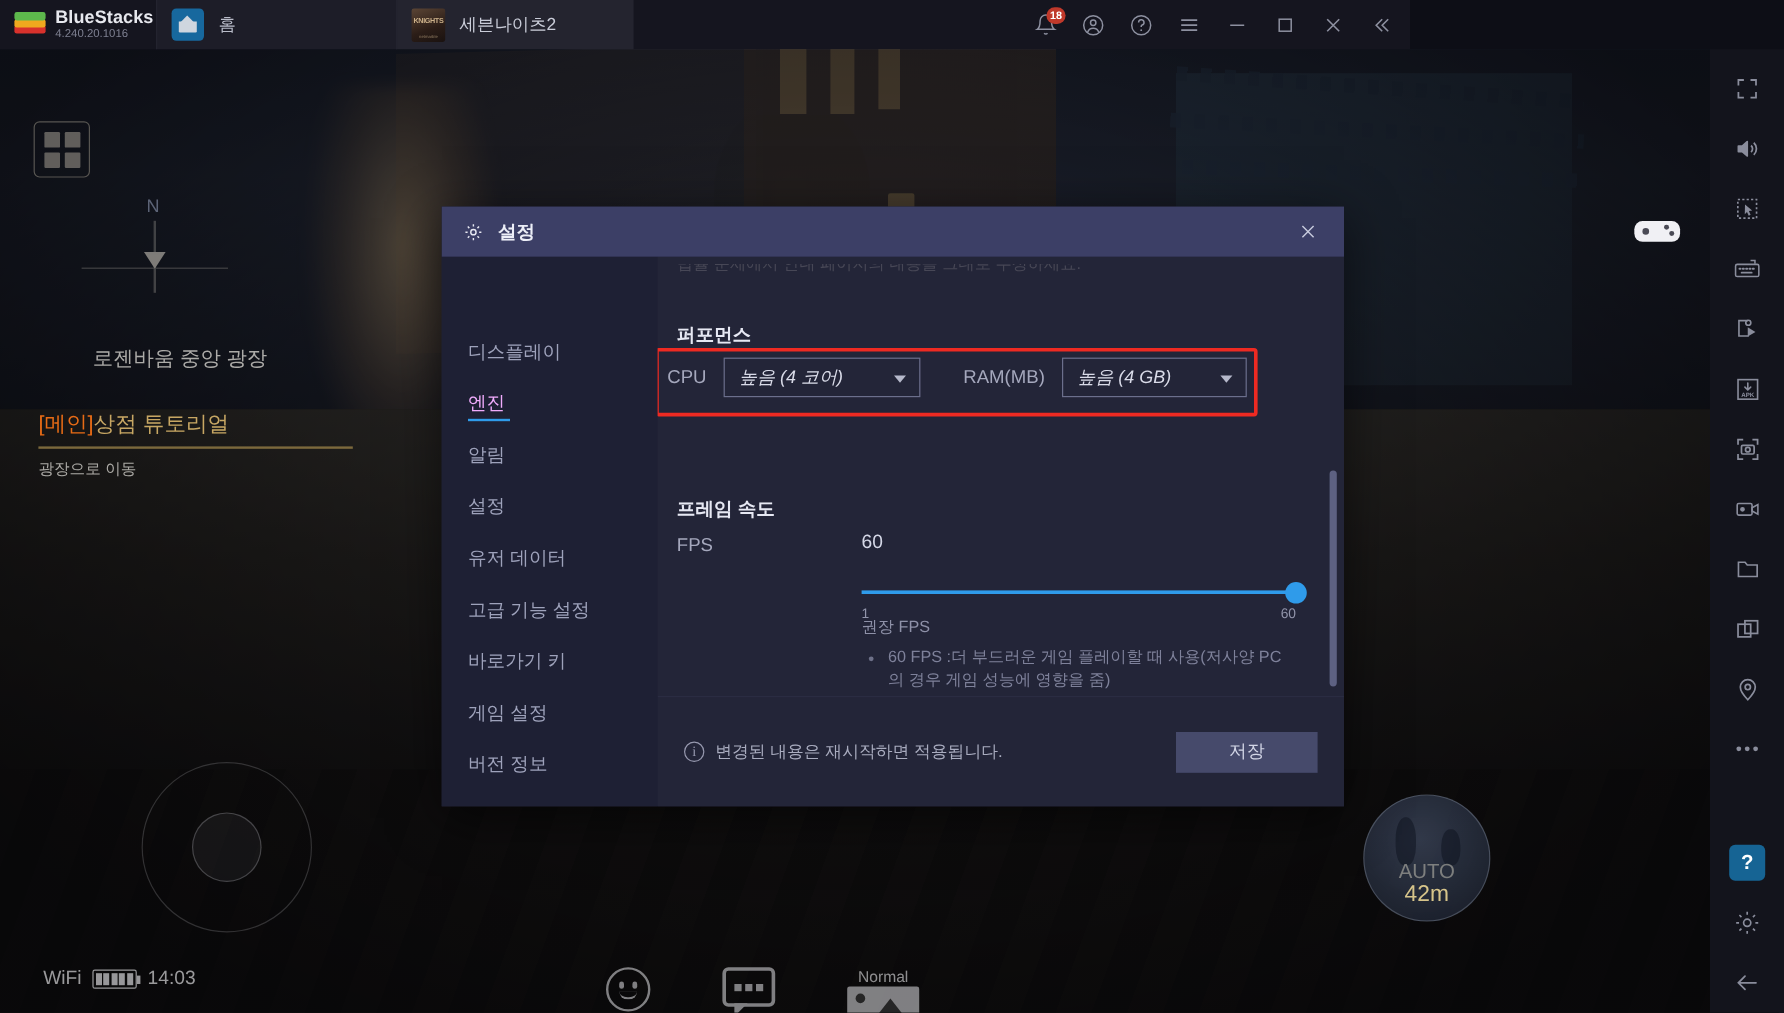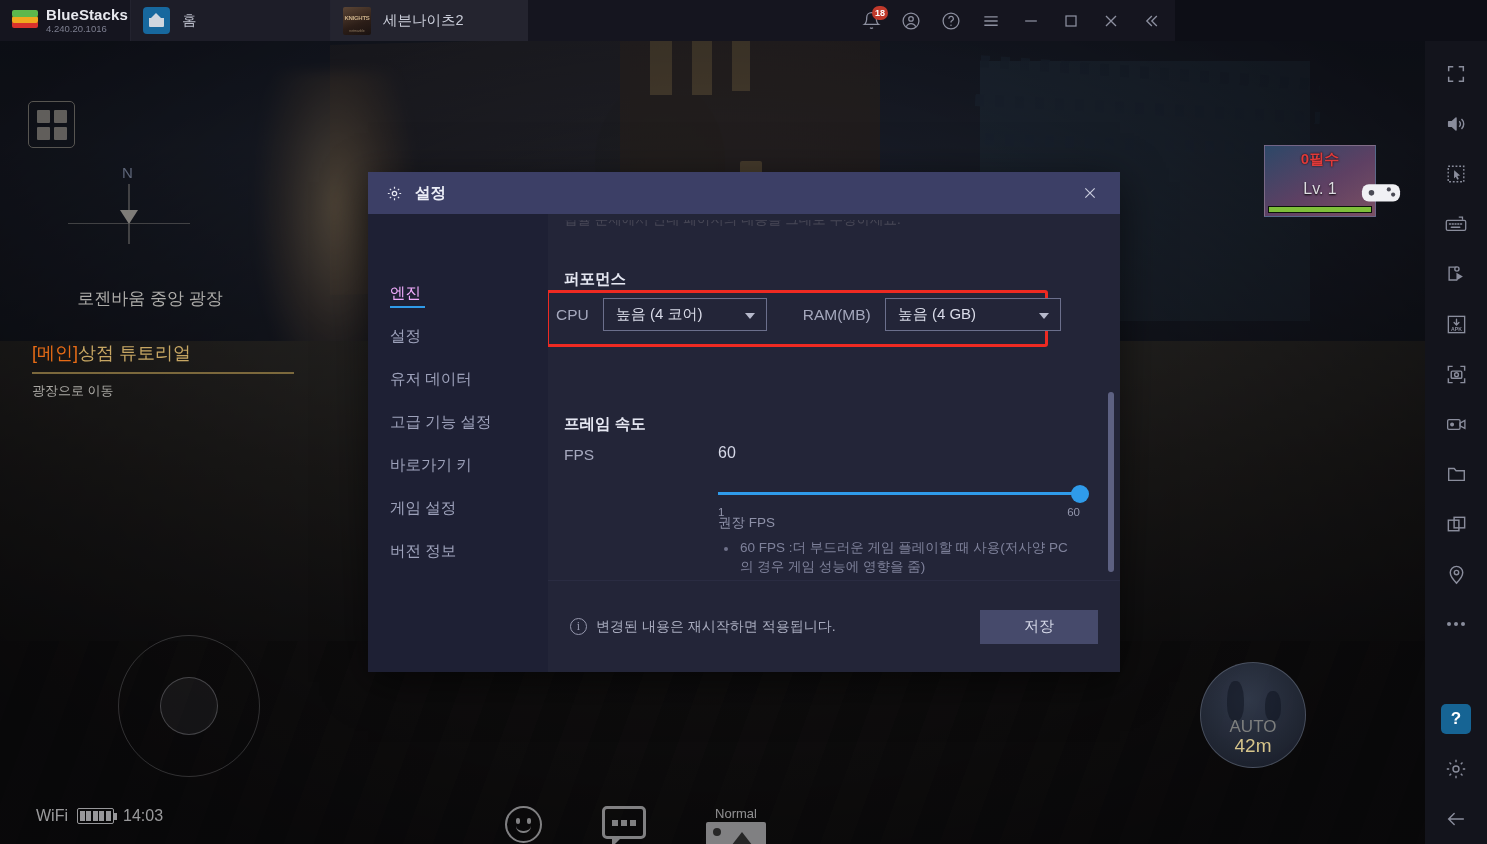--- a/index.html
+++ b/index.html
@@ -185,21 +185,21 @@
     color:#e03a3a; font-size:15px; font-weight:bold; text-shadow:0 0 2px #000; }
   .portrait .lv { position:absolute; left:0; right:0; top:34px; text-align:center;
     color:#dcdce0; font-size:16px; text-shadow:0 1px 2px #000; }
   .portrait .hp { position:absolute; left:3px; right:3px; bottom:3px; height:7px;
     background:#1d2a18; border:1px solid #0c120a; }
   .portrait .hp i { display:block; height:100%; width:100%; background:#7fc03a; }
   .gamepad-ic {
     position:absolute; left:1360px; top:138px; width:42px; height:26px; color:#f2f2f4;
   }
   .auto-btn {
-    position:absolute; left:1200px; top:621px; width:106px; height:106px; border-radius:50%;
+    position:absolute; left:1136px; top:621px; width:106px; height:106px; border-radius:50%;
     background: radial-gradient(circle at 45% 35%, rgba(80,95,125,.55), rgba(28,34,48,.72));
     border:1.5px solid rgba(175,185,205,.28); display:flex; flex-direction:column;
     align-items:center; justify-content:flex-end; padding-bottom:10px;
   }
   .auto-btn .feet { position:absolute; top:16px; left:26px; width:56px; height:44px; opacity:.55; }
   .auto-btn .feet i { position:absolute; background:#0f1420; border-radius:46% 46% 40% 40%; }
   .auto-btn .feet i.a { left:0; top:2px; width:17px; height:40px; }
   .auto-btn .feet i.b { right:2px; top:12px; width:16px; height:30px; }
   .auto-btn .auto { color:#9a9a94; font-size:17px; opacity:.75; line-height:1; }
   .auto-btn .dist { color:#d6c48a; font-size:19px; line-height:1.15; }
@@ -253,29 +253,29 @@
   .fps-title { left:16px; top:200px; }
 
   .redbox {
     position:absolute; left:-2px; top:76px; width:502px; height:57px;
     border:3px solid #ee2a22; border-radius:3px;
   }
   .perf-row { position:absolute; left:8px; top:84px; display:flex; align-items:center; gap:0; }
   .fld-label { color:#a5a8bd; font-size:15.5px; }
   .select {
     height:33px; border:1px solid #6b6f8c; background:#232538; display:flex; align-items:center;
-    padding:0 24px 0 12px; position:relative;
+    padding:0 24px 0 12px; position:relative;font-style:italic;
   }
   .select .val { color:#d9dbe8; font-size:15px; }
   .select .caret {
     position:absolute; right:11px; top:14px; border-left:5px solid transparent;
     border-right:5px solid transparent; border-top:6px solid #b6b9cb;
   }
   #cpu-select { width:164px; margin-left:14px; }
-  #ram-select { width:176px; margin-left:14px; }
+  #ram-select { width:154px; margin-left:14px; }
   .ram-label { margin-left:36px; }
 
   .fps-row { position:absolute; left:16px; top:230px; width:540px; }
   .fps-key { position:absolute; left:0; top:2px; color:#a5a8bd; font-size:15.5px; }
   .fps-val { position:absolute; left:154px; top:0; color:#d4d7e6; font-size:16px; }
   .slider { position:absolute; left:154px; top:48px; width:362px; height:4px; }
   .slider .track { position:absolute; left:0; top:0; width:100%; height:3px; background:#2f9bea; }
   .slider .knob {
     position:absolute; right:-9px; top:-7.5px; width:18px; height:18px; border-radius:50%; background:#2f9bea;
   }
@@ -471,27 +471,20 @@
           <i></i>
           <i></i>
         </div>
       <div class="normal-w">
         <div class="lbl">Normal</div>
         <div class="pic"></div>
 
       </div>
     </div>
 
-    <div class="portrait">
-      <div class="req">0필수</div>
-      <div class="lv">Lv. 1</div>
-      <div class="hp">
-          <i></i>
-        </div>
-    </div>
     <div class="gamepad-ic">
       <svg width="42" height="26" viewBox="0 0 48 30" fill="#f0f0f4">
         <rect x="2" y="6" width="44" height="20" rx="8"></rect>
         <circle cx="13" cy="16" r="3.2" fill="#4a4a55"></circle>
         <circle cx="33" cy="12" r="2.4" fill="#4a4a55"></circle>
         <circle cx="38" cy="18" r="2.4" fill="#4a4a55"></circle>
       </svg>
     </div>
 
     <div class="auto-btn">
@@ -613,22 +606,28 @@
       <span class="sp"></span>
       <span class="dlg-close">
         <svg width="16" height="16" viewBox="0 0 24 24" stroke="currentColor" stroke-width="1.8">
             <path d="M5 5l14 14M19 5L5 19"></path>
           </svg>
       </span>
     </div>
 
     <div class="dlg-body">
       <div class="dlg-nav">
+        <div class="nav-item">
+            <span>디스플레이</span>
+          </div>
         <div class="nav-item active">
             <span>엔진</span>
+          </div>
+        <div class="nav-item">
+            <span>알림</span>
           </div>
         <div class="nav-item">
             <span>설정</span>
           </div>
         <div class="nav-item">
             <span>유저 데이터</span>
           </div>
         <div class="nav-item">
             <span>고급 기능 설정</span>
           </div>

